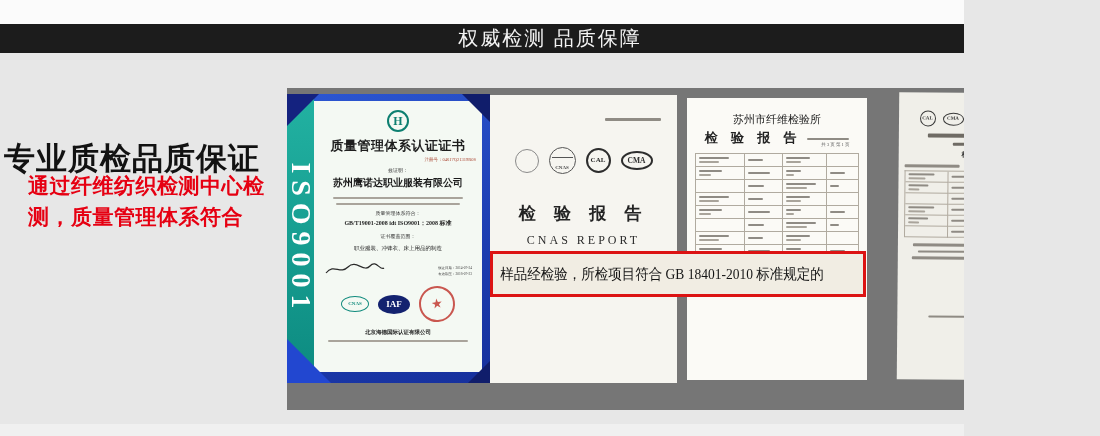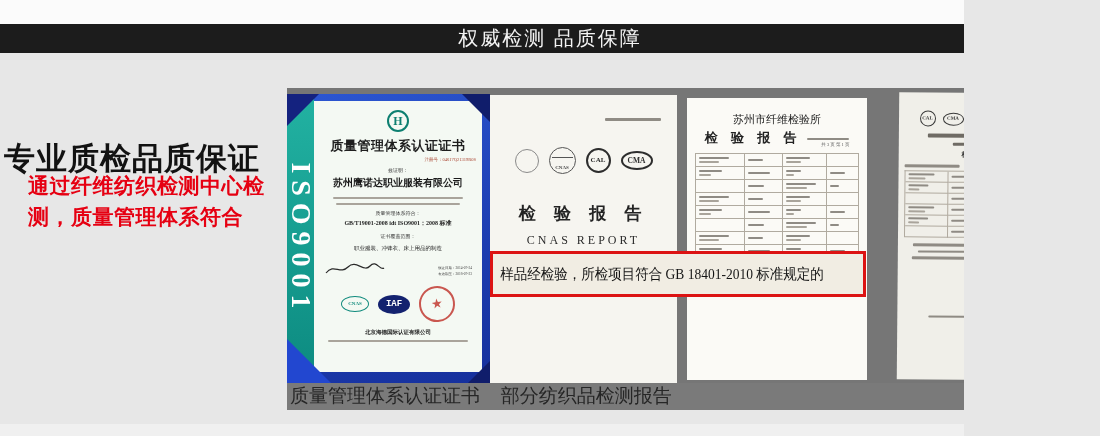--- a/index.html
+++ b/index.html
@@ -44,21 +44,21 @@
   .cert-small { font-size:5px; color:#333; margin-top:5px; }
   .cert-company { margin-top:3px; font-size:10px; font-weight:bold; color:#1a1a1a; white-space:nowrap; }
   .cert-standard { margin-top:3px; font-size:6px; font-weight:bold; color:#222; }
   .cert-scope { margin-top:6px; font-size:5.5px; color:#222; }
   .sig-row { margin-top:9px; width:88%; display:flex; justify-content:space-between; align-items:flex-end; }
   .date-lines { font-size:3.5px; color:#444; text-align:left; line-height:6px; }
   .logo-row { margin-top:9px; width:90%; display:flex; align-items:center; justify-content:center; gap:9px; }
   .cnas { width:28px; height:16px; border:1.5px solid #0e8a7c; border-radius:50%;
           font-size:5px; color:#0e8a7c; font-weight:bold; text-align:center; line-height:13px; }
   .iaf { width:32px; height:19px; background:#13226f; border-radius:50%;
-         color:#fff; font-weight:bold; font-size:9px; text-align:center; line-height:19px;font-family:Liberation Mono, monospace; }
+         color:#fff; font-weight:bold; font-size:9px; text-align:center; line-height:19px; }
   .seal { width:36px; height:36px; border:2px solid #c23b33; border-radius:50%; color:#c23b33;
           font-size:13px; text-align:center; line-height:32px; transform:rotate(-8deg); opacity:.85; }
   .cert-issuer { margin-top:7px; font-size:5.5px; font-weight:bold; color:#222; }
 
   
   .doc { position:absolute; display:flex; flex-direction:column; align-items:center; }
   .doc2 { left:203px; top:7px; width:187px; height:288px; background:#f6f5f0; }
   .doc3 { left:400px; top:10px; width:180px; height:282px; background:#fbfaf6; }
   .doc4 { left:611px; top:5px; width:180px; height:287px; background:#f0efe9; transform:rotate(0.5deg); }
 
@@ -386,20 +386,16 @@
         <path d="M6 20 L16 3 M10 12 C18 6 26 18 32 8 S40 14 42 5 M24 4 C22 12 26 20 34 21" stroke="#1e1e1e" fill="none" stroke-width="1.6"></path>
       </svg>
       <div class="bl" style="width:88px;height:2px;margin-top:5px;align-self:flex-end;margin-right:12px;"></div>
       <div class="bl" style="width:70px;height:2px;margin-top:3px;align-self:flex-end;margin-right:12px;"></div>
     </div>
 
     <div class="redbox box1">
       <div class="t">样品经检验，所检项目符合 GB 18401-2010 标准规定的 C 类要求。</div>
     </div>
 
-    <div class="caption">
-      <span>质量管理体系认证证书</span>
-      <span class="gap">部分纺织品检测报告</span>
-    </div>
   </div>
 
   <div class="bottom-strip"></div>
 </div>
 
 </body></html>

